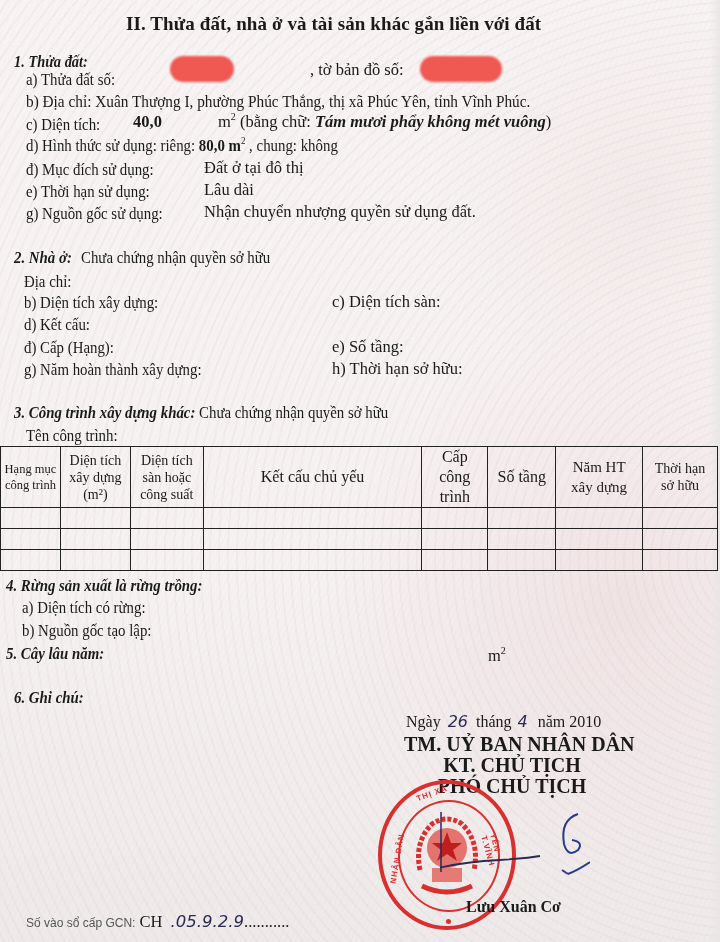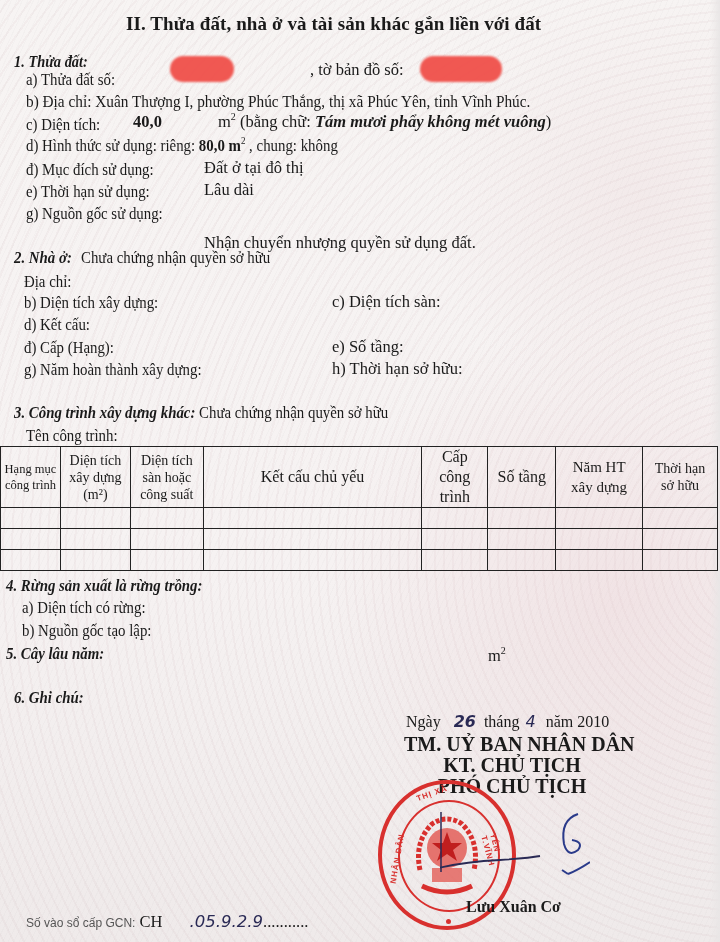--- a/index.html
+++ b/index.html
@@ -97,21 +97,21 @@
   <span class="b">80,0 m</span><sup>2</sup>
   <span>, chung:</span>
   <span>không</span>
 </div>
 
 <div class="t condensed" style="left:26px; top:160px;">đ) Mục đích sử dụng:</div>
 <div class="t" style="left:204px; top:158px;">Đất ở tại đô thị</div>
 <div class="t condensed" style="left:26px; top:182px;">e) Thời hạn sử dụng:</div>
 <div class="t" style="left:204px; top:180px;">Lâu dài</div>
 <div class="t condensed" style="left:26px; top:204px;">g) Nguồn gốc sử dụng:</div>
-<div class="t" style="left:204px; top:202px;margin-top:31px;">Nhận chuyển nhượng quyền sử dụng đất.</div>
+<div class="t" style="left:204px; top:202px;">Nhận chuyển nhượng quyền sử dụng đất.</div>
 
 <div class="t condensed" style="left:14px; top:248px;">
   <span class="h">2. Nhà ở:</span>
   <span style="margin-left:6px;">Chưa chứng nhận quyền sở hữu</span>
 </div>
 <div class="t condensed" style="left:24px; top:272px;">Địa chỉ:</div>
 <div class="t condensed" style="left:24px; top:293px;">b) Diện tích xây dựng:</div>
 <div class="t" style="left:332px; top:292px;">c) Diện tích sàn:</div>
 <div class="t condensed" style="left:24px; top:315px;">d) Kết cấu:</div>
 <div class="t condensed" style="left:24px; top:338px;">đ) Cấp (Hạng):</div>
@@ -184,21 +184,21 @@
 
 <div class="t h condensed" style="left:6px; top:576px;">4. Rừng sản xuất là rừng trồng:</div>
 <div class="t condensed" style="left:22px; top:598px;">a) Diện tích có rừng:</div>
 <div class="t" style="left:488px; top:598px;margin-top:48px;"><span>m</span><sup>2</sup></div>
 <div class="t condensed" style="left:22px; top:621px;">b) Nguồn gốc tạo lập:</div>
 
 <div class="t h condensed" style="left:6px; top:644px;">5. Cây lâu năm:</div>
 <div class="t h condensed" style="left:14px; top:688px;">6. Ghi chú:</div>
 
 <div class="t" style="left:406px; top:712px; font-size:16px;">
-  <span>Ngày</span><span class="handwrite" style="margin:0 4px 0 13px;font-weight:bold;">26</span>
+  <span>Ngày</span><span class="handwrite" style="margin:0 4px 0 7px;">26</span>
   <span>tháng</span>
   <span class="handwrite" style="margin:0 6px 0 2px;">4</span>
   <span>năm</span>
   <span>2010</span>
 </div>
 <div class="t sign" style="left:404px; top:734px; width:216px;">TM. UỶ BAN NHÂN DÂN</div>
 <div class="t sign" style="left:404px; top:755px; width:216px;">KT. CHỦ TỊCH</div>
 <div class="t sign" style="left:404px; top:776px; width:216px;">PHÓ CHỦ TỊCH</div>
 
 <div class="stamp">
@@ -222,14 +222,14 @@
   <path d="M138 2 Q120 8 124 32 Q128 46 138 38 Q144 30 132 28" stroke="#2a3a8a" stroke-width="2" fill="none"></path>
   <path d="M128 62 Q138 58 150 50" stroke="#2a3a8a" stroke-width="2" fill="none"></path>
   <path d="M122 58 L128 62" stroke="#2a3a8a" stroke-width="2" fill="none"></path>
 </svg>
 
 <div class="t b" style="left:466px; top:897px; font-size:16px;">Lưu Xuân Cơ</div>
 
 <div class="t" style="left:26px; top:912px;">
   <span class="gcn-label">Số vào sổ cấp GCN:</span>
   <span>CH</span>
-  <span class="handwrite" style="margin-left:23px;">.05.9.2.9</span><span>...........</span>
+  <span class="handwrite" style="margin-left:4px;">.05.9.2.9</span><span>...........</span>
 </div>
 
 </body></html>

